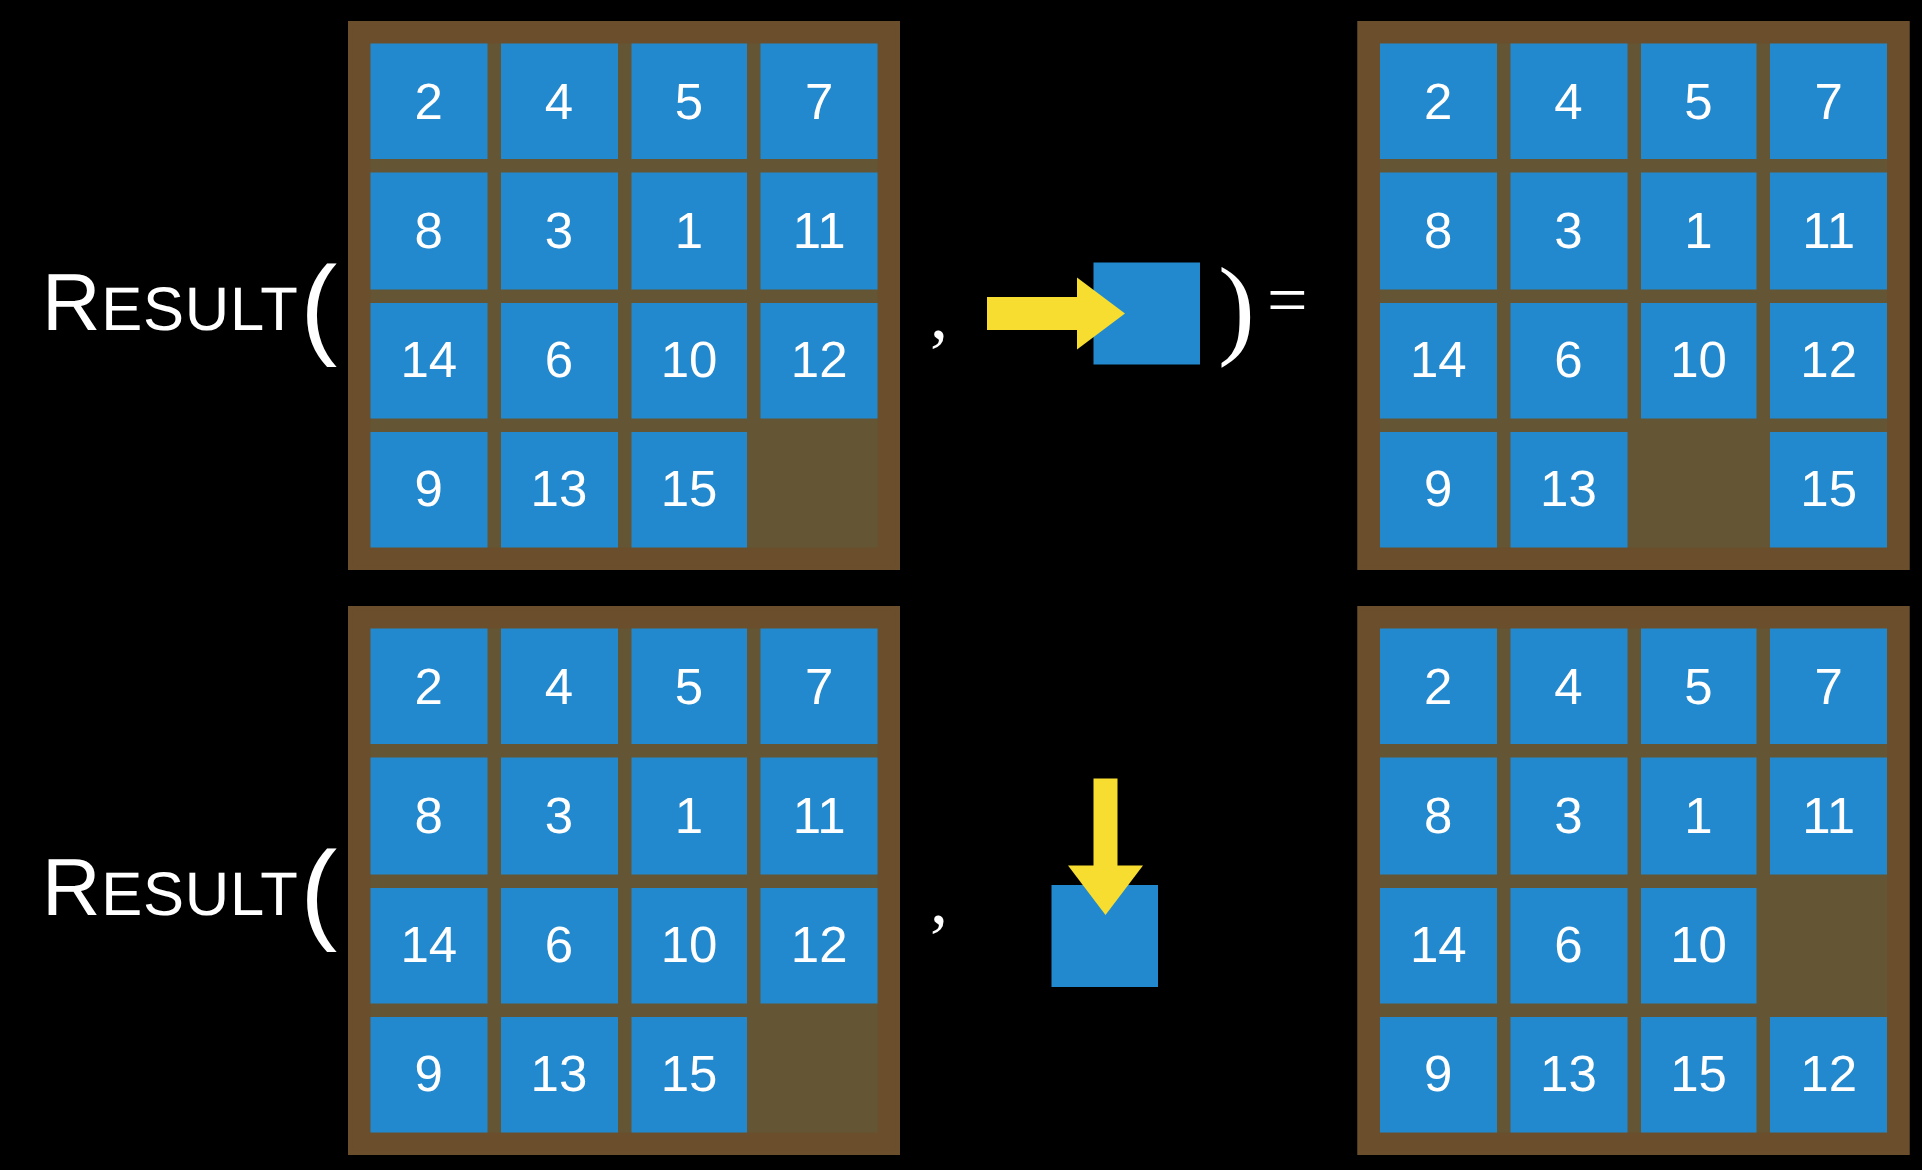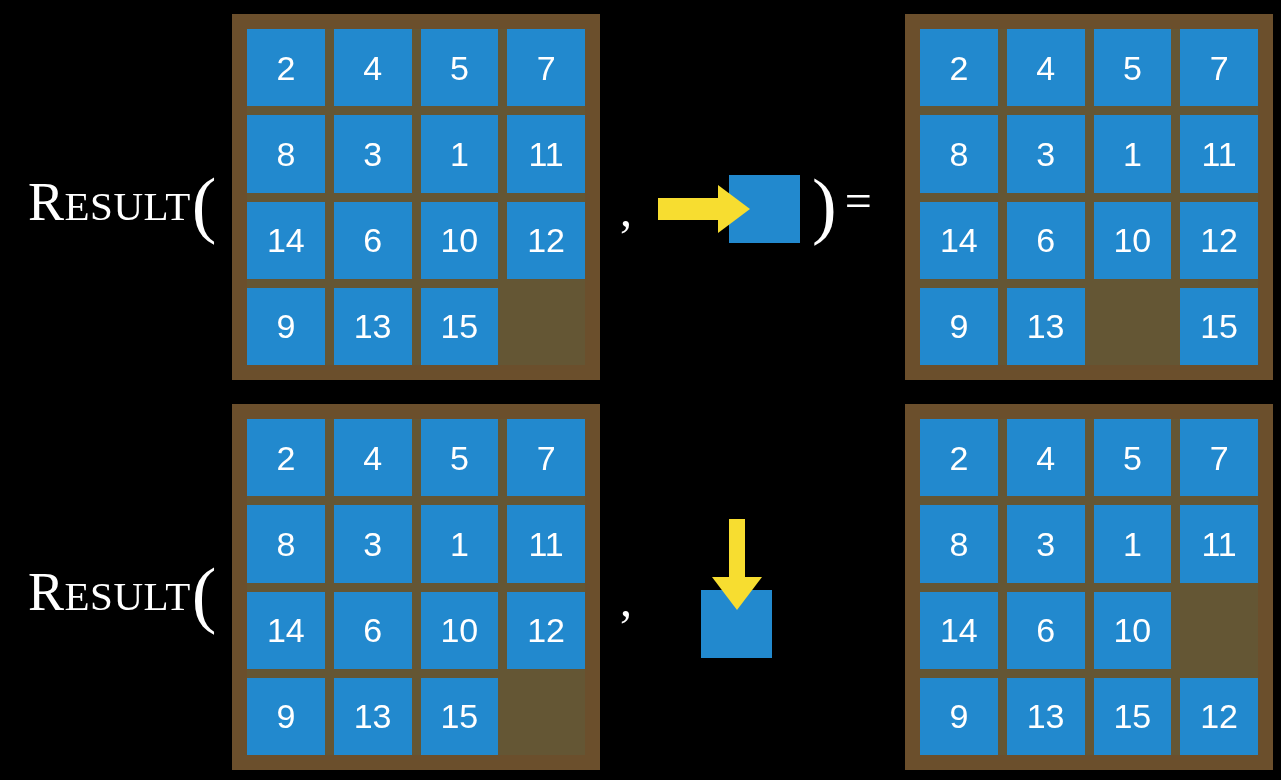--- a/index.html
+++ b/index.html
@@ -30,21 +30,21 @@
   .row-top    { top: 0; }
   .row-bottom { top: 390px; }
 
   
   .result-label {
     position: absolute;
     left: 28px;
     top: 50%;
     transform: translateY(-50%);
     color: #ffffff;
-    font-family: Liberation Serif, serif;
+    font-family: Liberation Sans, sans-serif;
     white-space: nowrap;
     line-height: 1;
     letter-spacing: 0.5px;
   }
   .result-label .cap {
     font-size: 54px;
   }
   .result-label .sc {
     font-size: 41px;
   }

